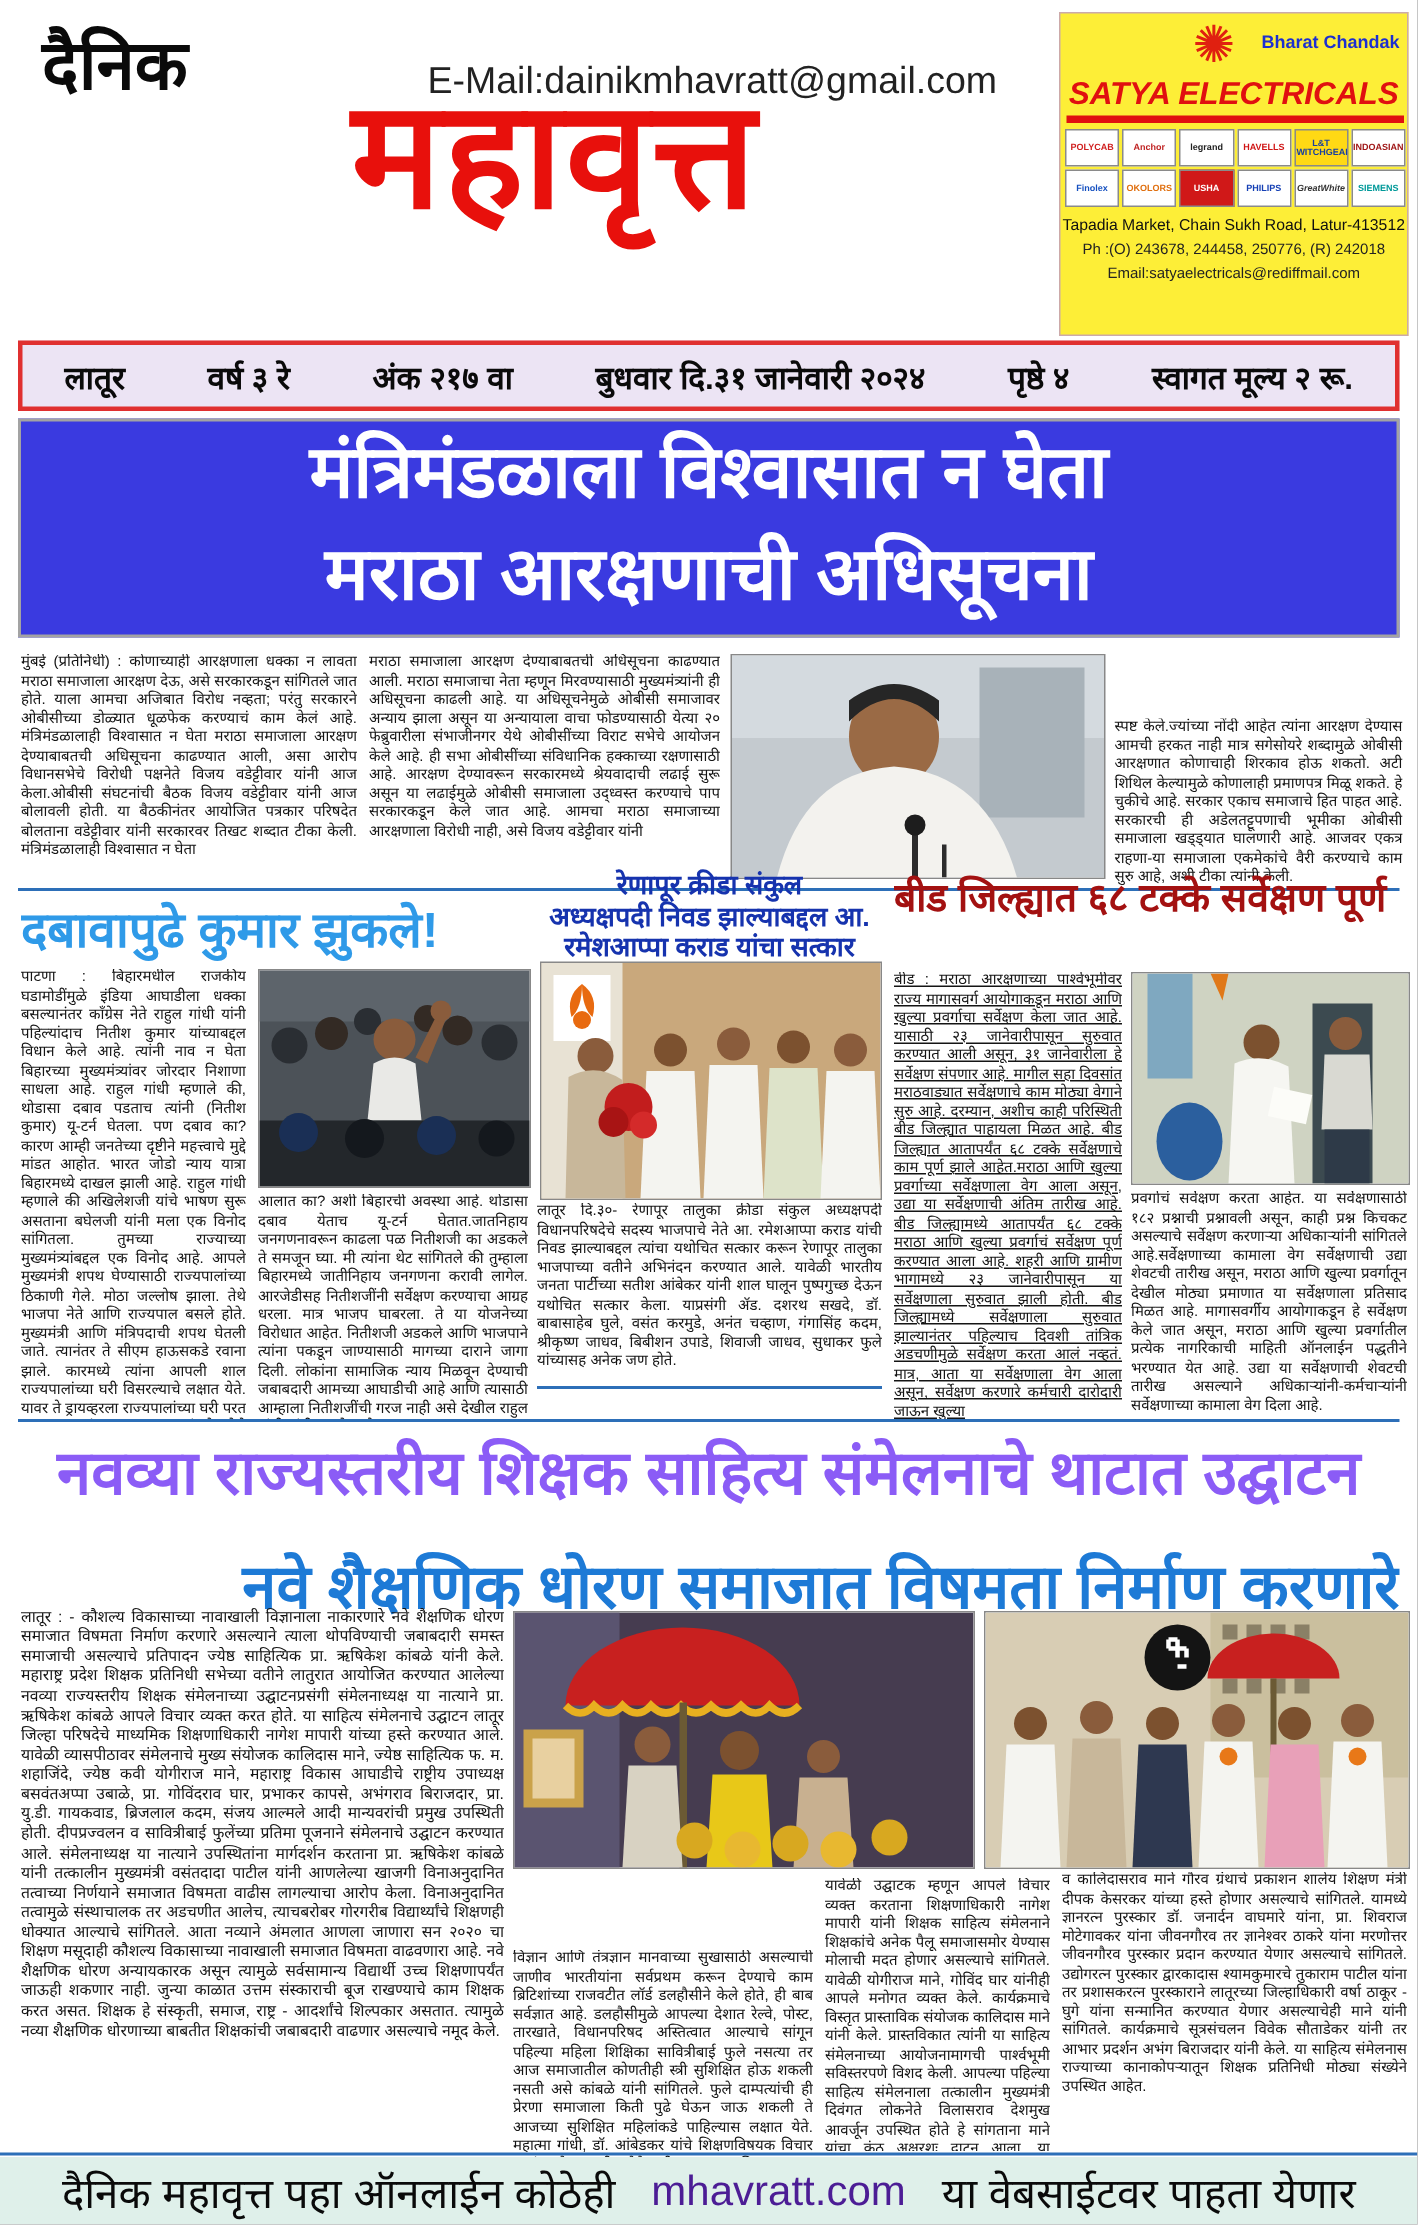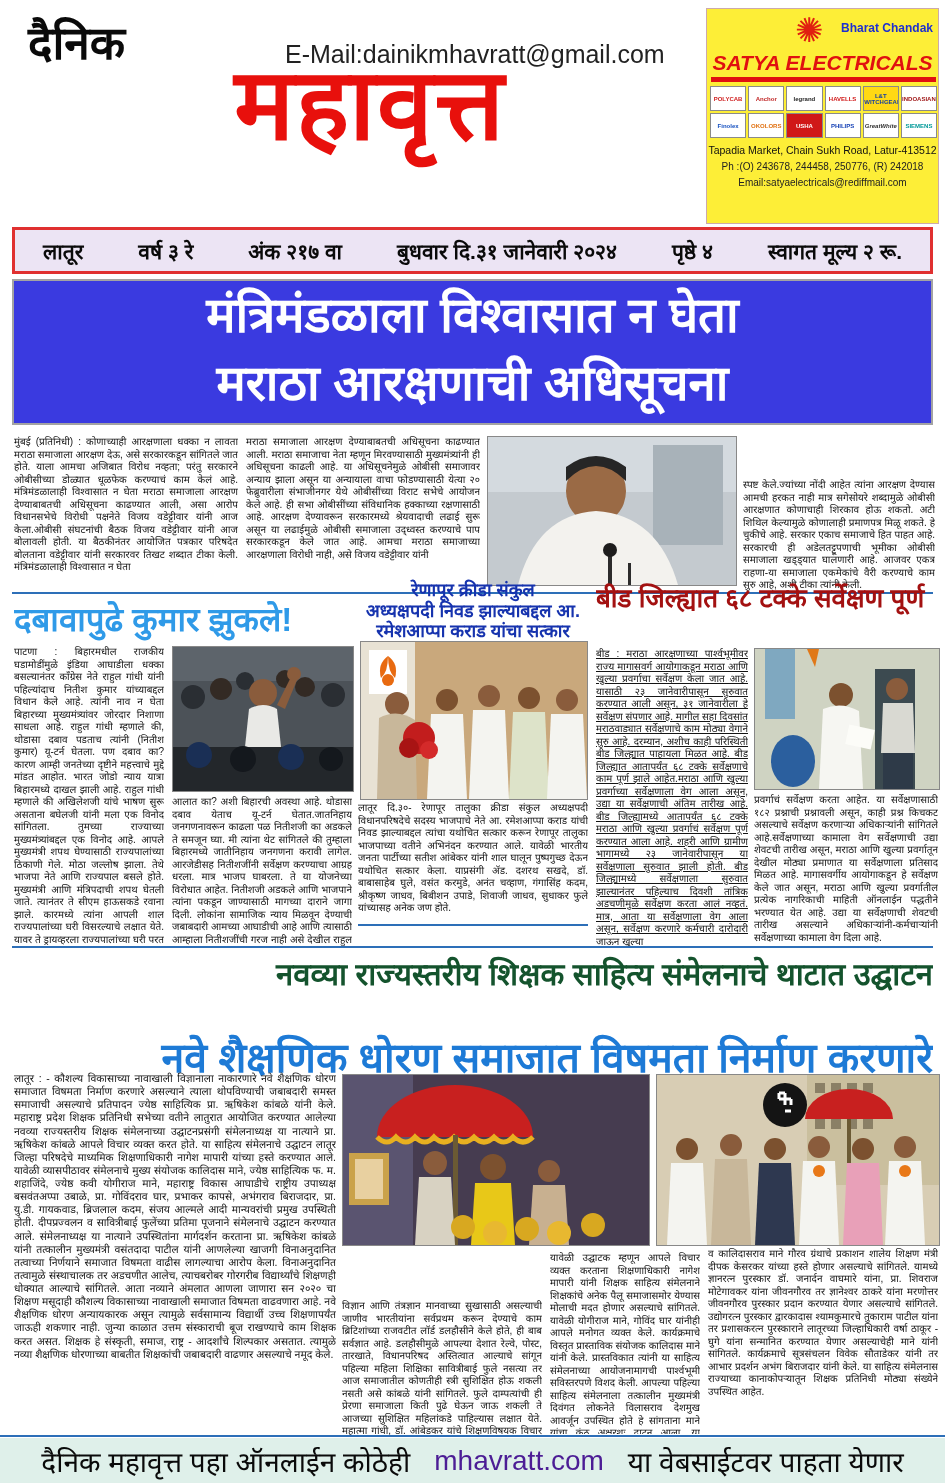--- a/index.html
+++ b/index.html
@@ -71,21 +71,21 @@
   .satkar-photo{left:360px;top:641px;width:226px;height:157px;border:1px solid #888;}
   .satkar-body{left:358px;top:802px;width:230px;height:118px;}
   .satkar-rule{left:358px;top:924px;width:230px;}
 
   .beed-headline{left:596px;top:579px;width:340px;font-size:26px;font-weight:700;color:#a31111;white-space:nowrap;overflow:hidden;}
   .beed-col1{left:596px;top:648px;width:152px;height:298px;text-decoration:underline;}
   .beed-photo{left:754px;top:648px;width:184px;height:140px;border:1px solid #888;}
   .beed-col2{left:754px;top:794px;width:184px;height:152px;}
 
   
-  .big-head1{left:12px;top:952px;width:921px;text-align:right;font-size:31px;font-weight:700;color:#14532d;white-space:nowrap;overflow:hidden;}
+  .big-head1{left:12px;top:952px;width:921px;text-align:center;font-size:41px;font-weight:700;color:#8b5cf6;white-space:nowrap;overflow:hidden;}
   .big-head2{left:12px;top:1028px;width:921px;text-align:right;font-size:41px;font-weight:700;color:#1d7ad6;white-space:nowrap;overflow:hidden;}
 
   
   .sam-col1{left:14px;top:1072px;width:322px;height:360px;font-size:10.5px;}
   .sam-photo1{left:342px;top:1074px;width:306px;height:170px;border:1px solid #888;}
   .sam-photo2{left:656px;top:1074px;width:282px;height:170px;border:1px solid #888;}
   .sam-col2{left:342px;top:1252px;width:200px;height:182px;margin-top:48px;}
   .sam-col3{left:550px;top:1252px;width:150px;height:182px;}
   .sam-col4{left:708px;top:1248px;width:230px;height:186px;}
 

